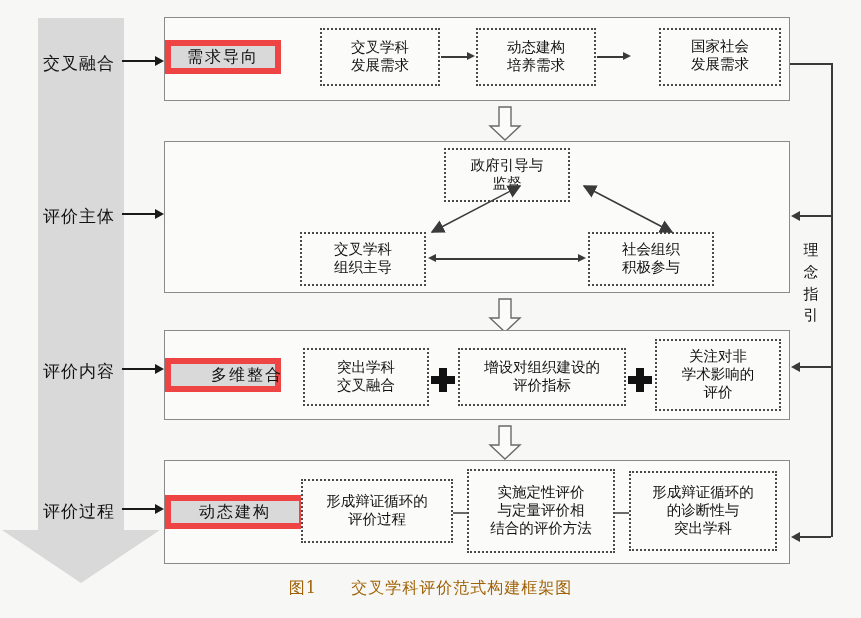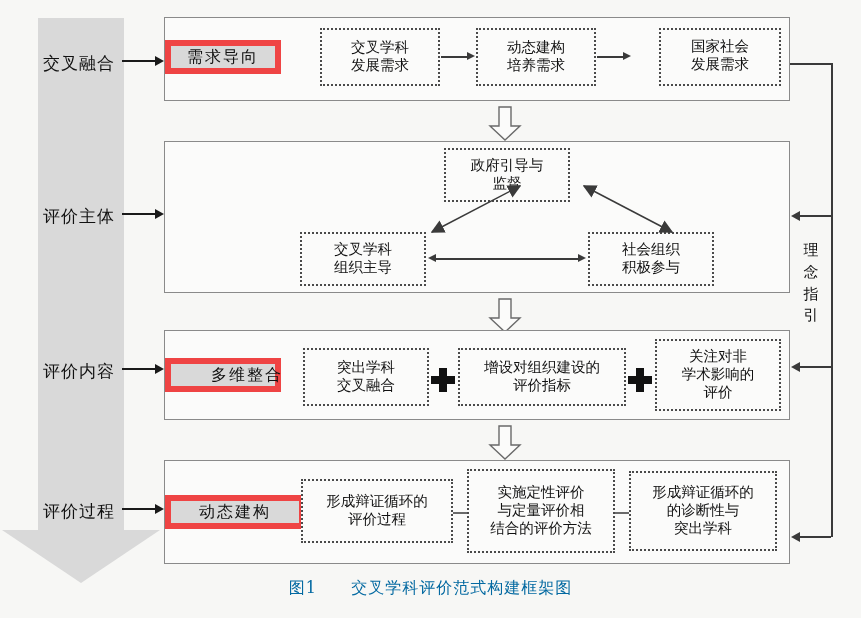--- a/index.html
+++ b/index.html
@@ -143,21 +143,21 @@
     font-family:"DejaVu Serif","Liberation Serif",serif;
     word-break:break-all;
   }
 
   
   .caption{
     position:absolute;
     left:0;right:0;
     text-align:center;
     font-size:16px;
-    color:#0369a1;
+    color:#a16207;
     font-family:"DejaVu Serif","Liberation Serif",serif;
     letter-spacing:1px;
   }
 </style>
 </head>
 <body>
 
 <div id="canvas">
 
   <div class="big-arrow">

